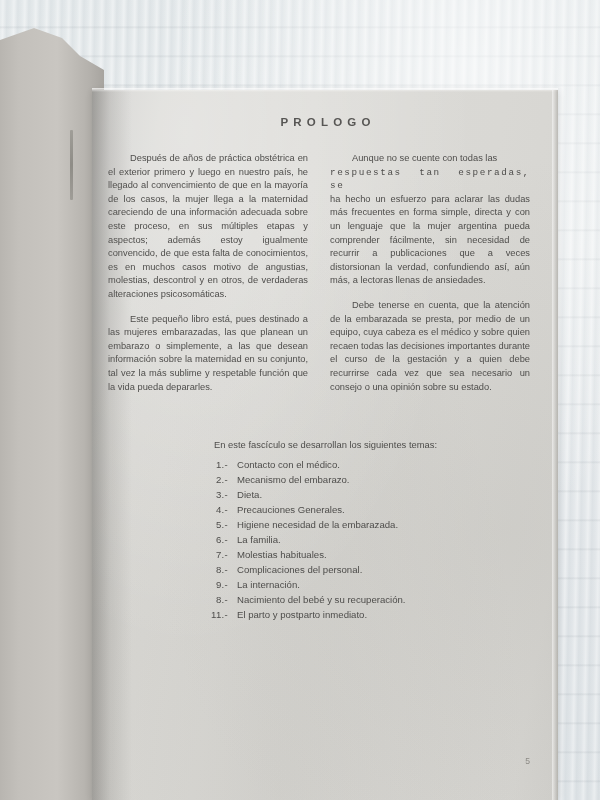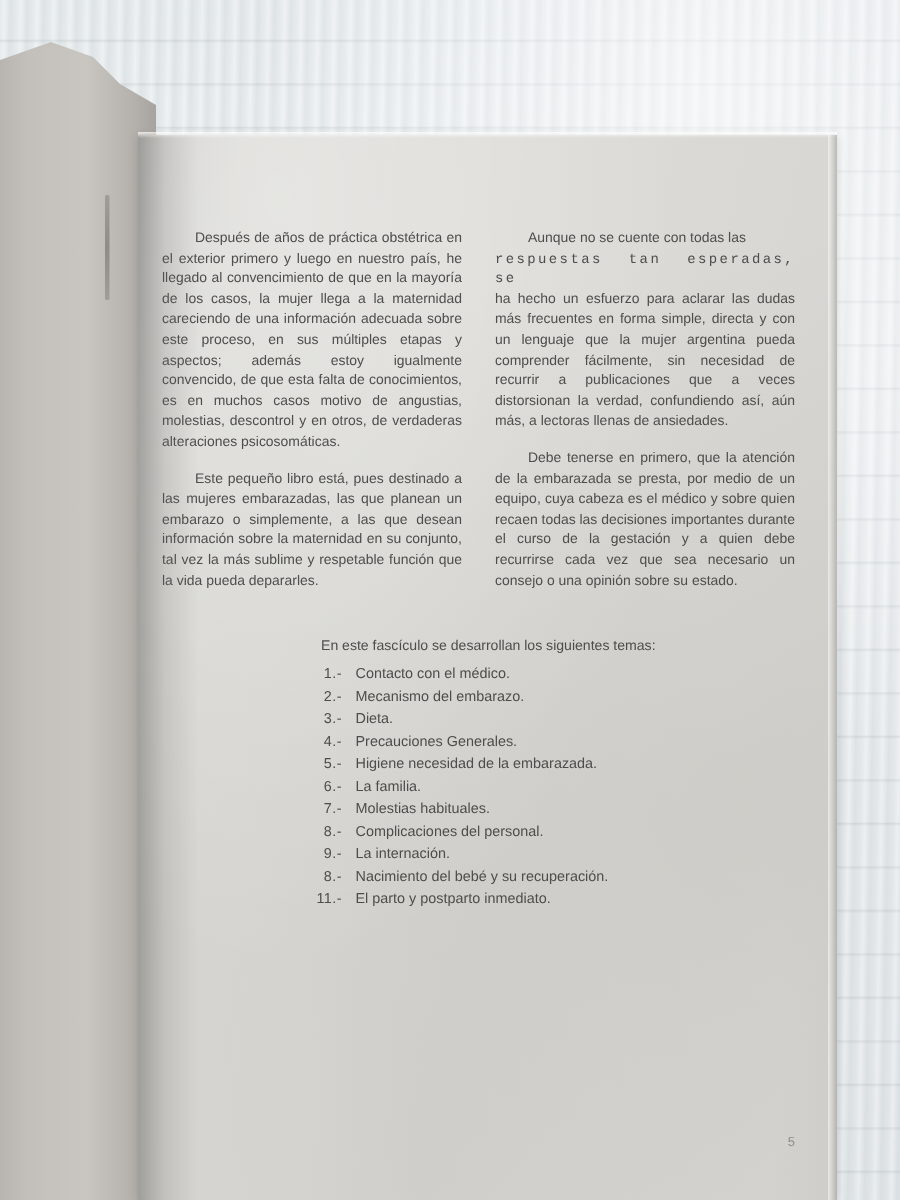--- a/index.html
+++ b/index.html
@@ -157,21 +157,21 @@
     text-indent: 22px;
   }
   .para:last-child { margin-bottom: 0; }
 
   
   .loose { letter-spacing: 1.6px; font-family: Liberation Mono, monospace; }
 
   .list-block {
     position: absolute;
     left: 0;
-    top: 333px;
+    top: 348px;
     width: 466px;
     padding-left: 96px;
     padding-right: 8px;
   }
   .list-intro {
     font-size: 9.4px;
     line-height: 14.5px;
     color: #4e4d4b;
     text-indent: 26px;
     margin-bottom: 4px;
@@ -230,35 +230,36 @@
 <div id="desk"></div>
 
 <div id="book">
 
   <div id="left-flap"></div>
 
   <div id="page">
 
     <div id="content">
 
+      <div class="page-title">PROLOGO</div>
 
       <div class="columns">
 
         <div class="col">
           <p class="para">Después de años de práctica obstétrica en el exterior primero y luego en nuestro país, he llegado al convencimiento de que en la mayoría de los casos, la mujer llega a la maternidad careciendo de una información adecuada sobre este proceso, en sus múltiples etapas y aspectos; además estoy igualmente convencido, de que esta falta de conocimientos, es en muchos casos motivo de angustias, molestias, descontrol y en otros, de verdaderas alteraciones psicosomáticas.</p>
           <p class="para">Este pequeño libro está, pues destinado a las mujeres embarazadas, las que planean un embarazo o simplemente, a las que desean información sobre la maternidad en su conjunto, tal vez la más sublime y respetable función que la vida pueda depararles.</p>
         </div>
 
         <div class="col">
           <p class="para" style="text-indent:0">
             <span style="display:block;text-indent:22px">Aunque no se cuente con todas las</span>
             <span class="loose" style="display:block">respuestas tan esperadas, se</span>
             <span style="display:block">ha hecho un esfuerzo para aclarar las dudas más frecuentes en forma simple, directa y con un lenguaje que la mujer argentina pueda comprender fácilmente, sin necesidad de recurrir a publicaciones que a veces distorsionan la verdad, confundiendo así, aún más, a lectoras llenas de ansiedades.</span>
           </p>
-          <p class="para">Debe tenerse en primero, que la atención de la embarazada se presta, por medio de un equipo, cuya cabeza es el médico y sobre quien recaen todas las decisiones importantes durante el curso de la gestación y a quien debe recurrirse cada vez que sea necesario un consejo o una opinión sobre su estado.</p>
+          <p class="para">Debe tenerse en cuenta, que la atención de la embarazada se presta, por medio de un equipo, cuya cabeza es el médico y sobre quien recaen todas las decisiones importantes durante el curso de la gestación y a quien debe recurrirse cada vez que sea necesario un consejo o una opinión sobre su estado.</p>
         </div>
 
       </div>
 
       <div class="list-block">
         <div class="list-intro">En este fascículo se desarrollan los siguientes temas:</div>
         <ol class="topics" id="topics-list">
             <li>
               <span class="num">1.-</span>
               <span class="txt">Contacto con el médico.</span>

